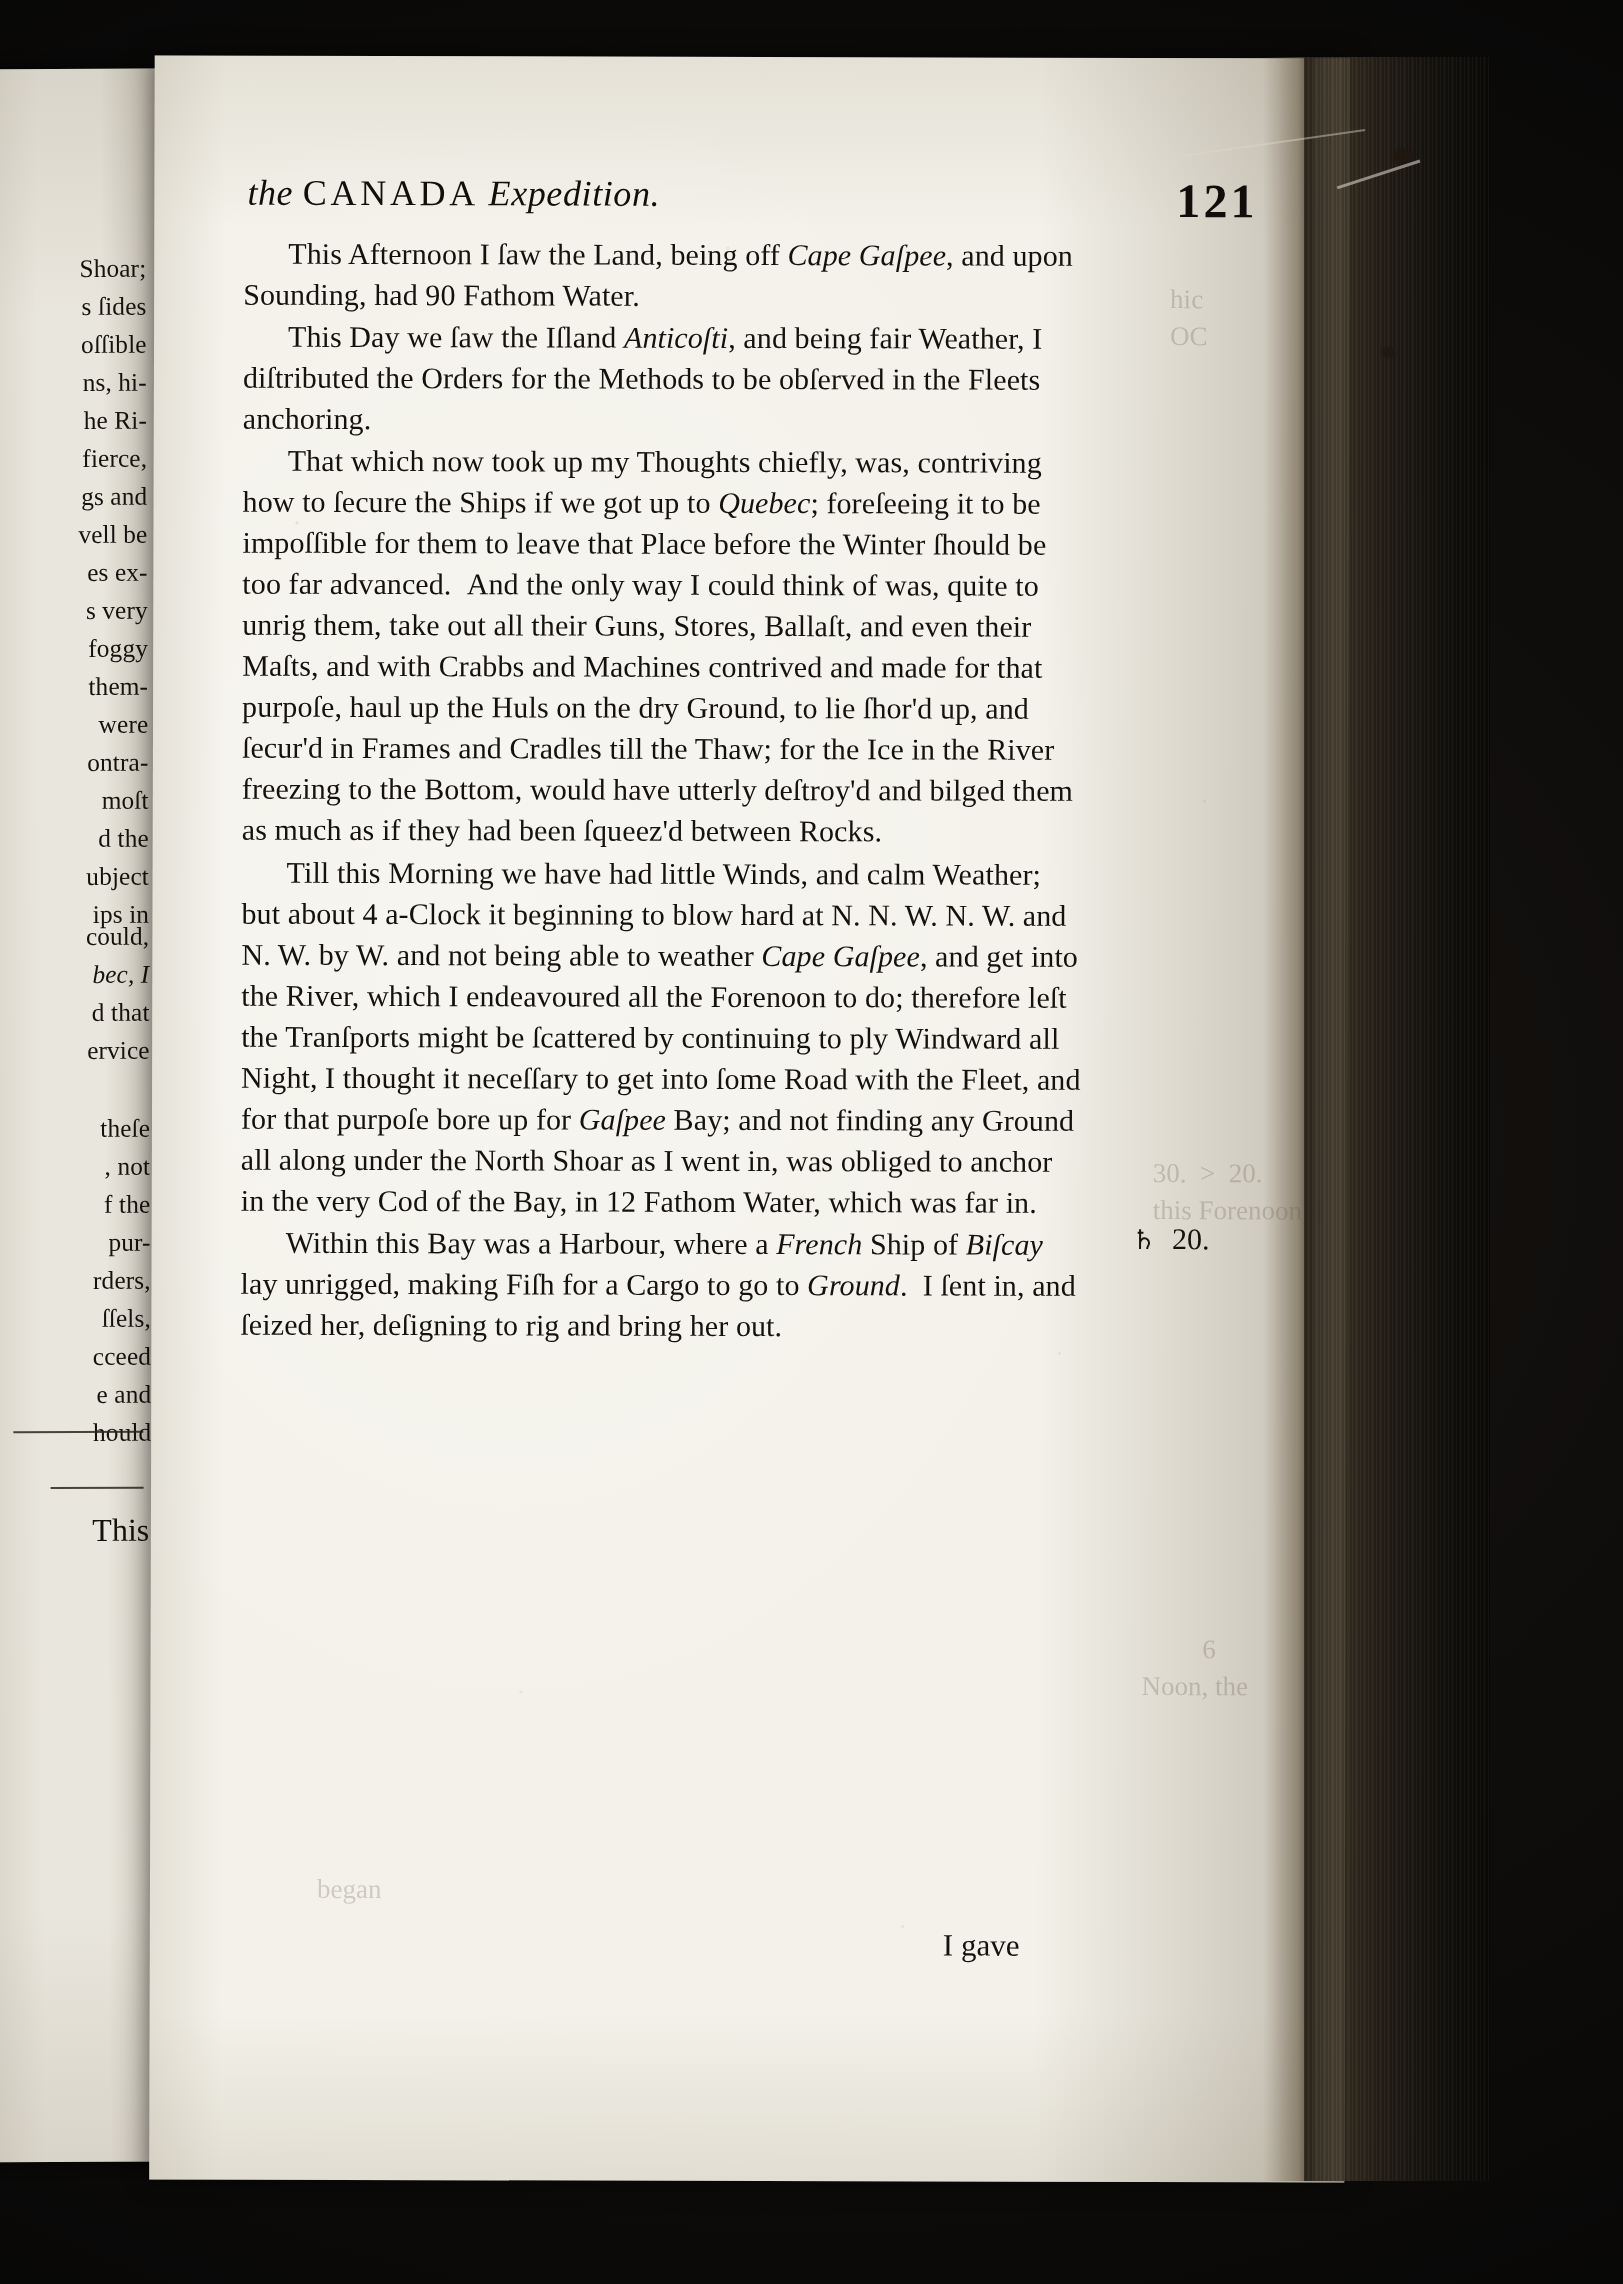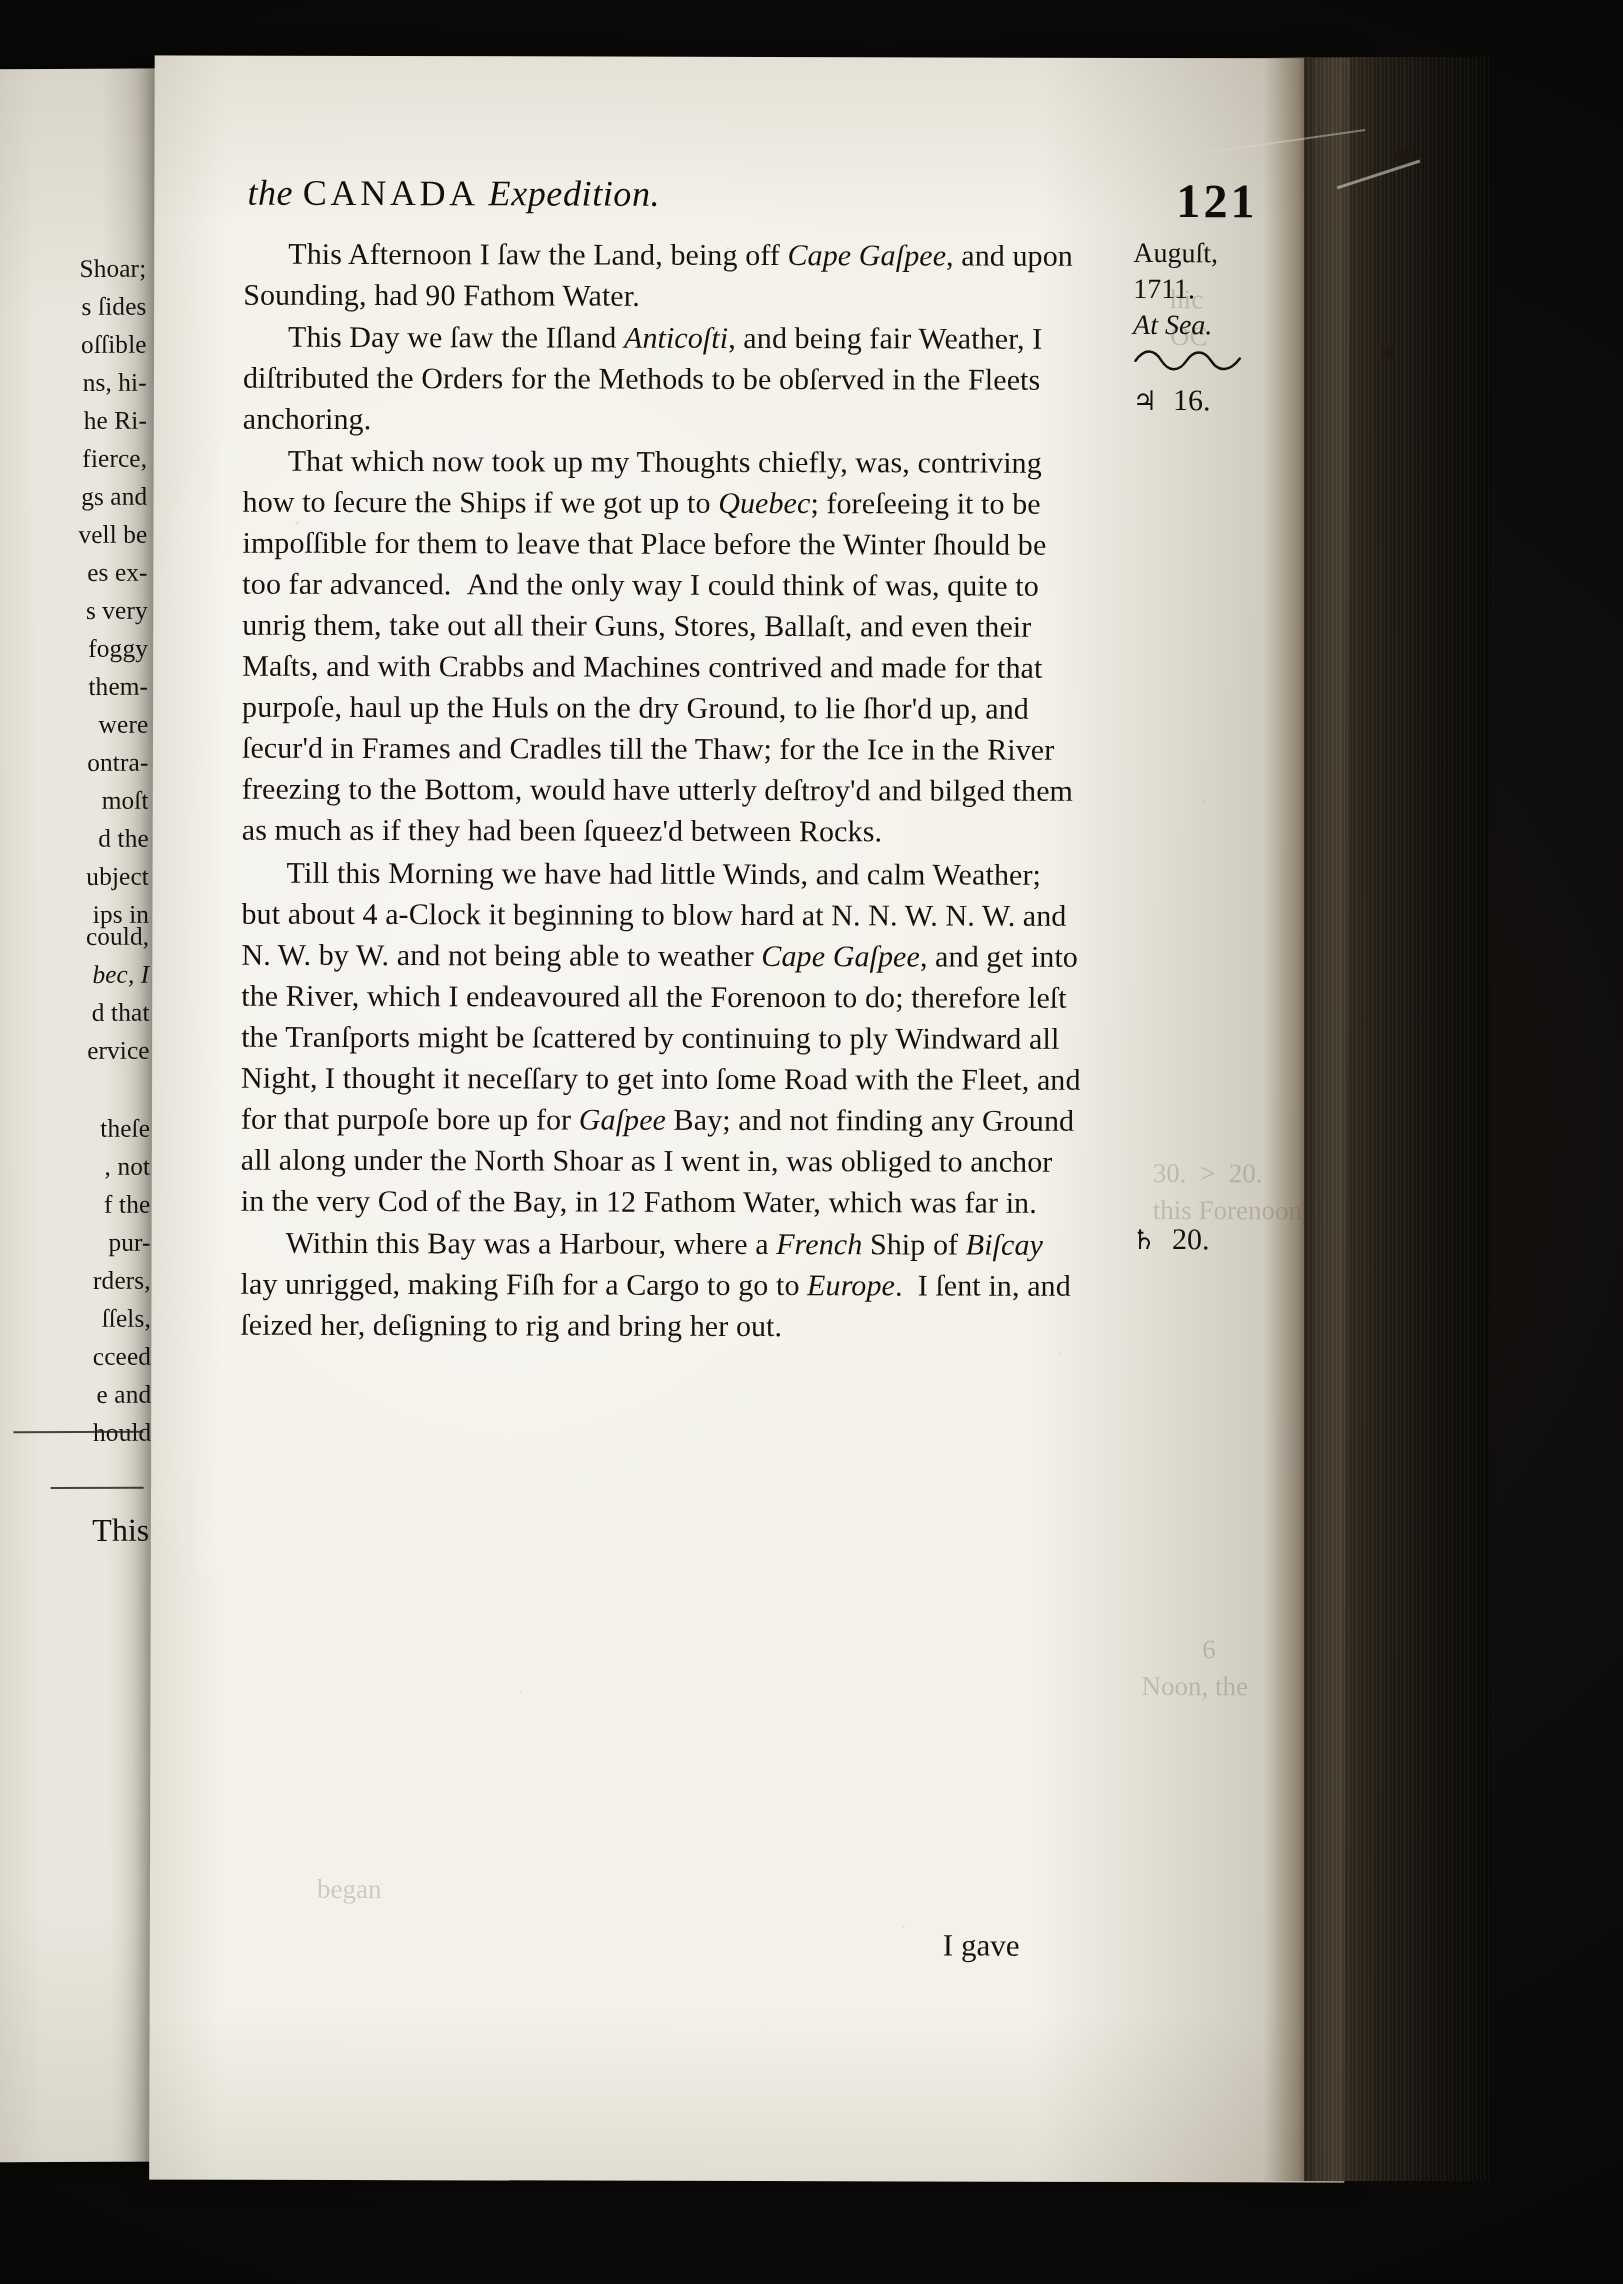--- a/index.html
+++ b/index.html
@@ -325,35 +325,23 @@
       <div class="ghost" style="left:1016px; top:223px; width:161px;">hic<br>OC</div>
       <div class="ghost" style="left:1001px; top:1053px; width:173px;margin-top:44px;">30. &nbsp;&gt; &nbsp;20.<br>this Forenoon, I</div>
       <div class="ghost" style="left:991px; top:1573px; width:186px;">&nbsp;&nbsp;&nbsp;&nbsp;&nbsp;&nbsp;&nbsp;&nbsp;&nbsp;6<br>Noon, the</div>
       <div class="ghost" style="left:167px; top:1815px; width:186px;">began</div>
 
       <div class="body-col">
         <p class="para"><span class="ind"></span>This Afternoon I ſaw the Land, being off <span class="it">Cape Gaſpee</span>, and upon Sounding, had 90 Fathom Water.</p>
         <p class="para"><span class="ind"></span>This Day we ſaw the Iſland <span class="it">Anticoſti</span>, and being fair Weather, I diſtributed the Orders for the Methods to be obſerved in the Fleets anchoring.</p>
         <p class="para"><span class="ind"></span>That which now took up my Thoughts chiefly, was, contriving how to ſecure the Ships if we got up to <span class="it">Quebec</span>; foreſeeing it to be impoſſible for them to leave that Place before the Winter ſhould be too far advanced. &nbsp;And the only way I could think of was, quite to unrig them, take out all their Guns, Stores, Ballaſt, and even their Maſts, and with Crabbs and Machines contrived and made for that purpoſe, haul up the Huls on the dry Ground, to lie ſhor'd up, and ſecur'd in Frames and Cradles till the Thaw; for the Ice in the River freezing to the Bottom, would have utterly deſtroy'd and bilged them as much as if they had been ſqueez'd between Rocks.</p>
         <p class="para"><span class="ind"></span>Till this Morning we have had little Winds, and calm Weather; but about 4 a-Clock it beginning to blow hard at N. N. W. N. W. and N. W. by W. and not being able to weather <span class="it">Cape Gaſpee</span>, and get into the River, which I endeavoured all the Forenoon to do; therefore leſt the Tranſports might be ſcattered by continuing to ply Windward all Night, I thought it neceſſary to get into ſome Road with the Fleet, and for that purpoſe bore up for <span class="it">Gaſpee</span> Bay; and not finding any Ground all along under the North Shoar as I went in, was obliged to anchor in the very Cod of the Bay, in 12 Fathom Water, which was far in.</p>
-        <p class="para"><span class="ind"></span>Within this Bay was a Harbour, where a <span class="it">French</span> Ship of <span class="it">Biſcay</span> lay unrigged, making Fiſh for a Cargo to go to <span class="it">Europe</span>. &nbsp;I ſent in, and ſeized her, deſigning to rig and bring her out.</p>
+        <p class="para"><span class="ind"></span>Within this Bay was a Harbour, where a <span class="it">French</span> Ship of <span class="it">Biſcay</span> lay unrigged, making Fiſh for a Cargo to go to <span class="it">Ground</span>. &nbsp;I ſent in, and ſeized her, deſigning to rig and bring her out.</p>
       </div>
 
-      <div class="margin-col">
-        <div>Auguſt,</div>
-        <div>1711.</div>
-        <div class="mi">At Sea.</div>
-        <svg class="squiggle" viewBox="0 0 190 40">
-          <path d="M4 22 C 18 2, 34 2, 46 22 C 58 40, 74 40, 86 22 C 98 4, 114 4, 126 22 C 138 40, 156 40, 172 18" fill="none" stroke="#15110c" stroke-width="4" stroke-linecap="round"></path>
-        </svg>
-        <div class="mark-row">
-          <span class="glyph">♃</span>
-          <span>16.</span>
-        </div>
-      </div>
 
       <div class="margin-note-2">
         <div class="mark-row">
           <span class="glyph">♄</span>
           <span>20.</span>
         </div>
       </div>
 
       <div class="catchword">I gave</div>
     </div>

